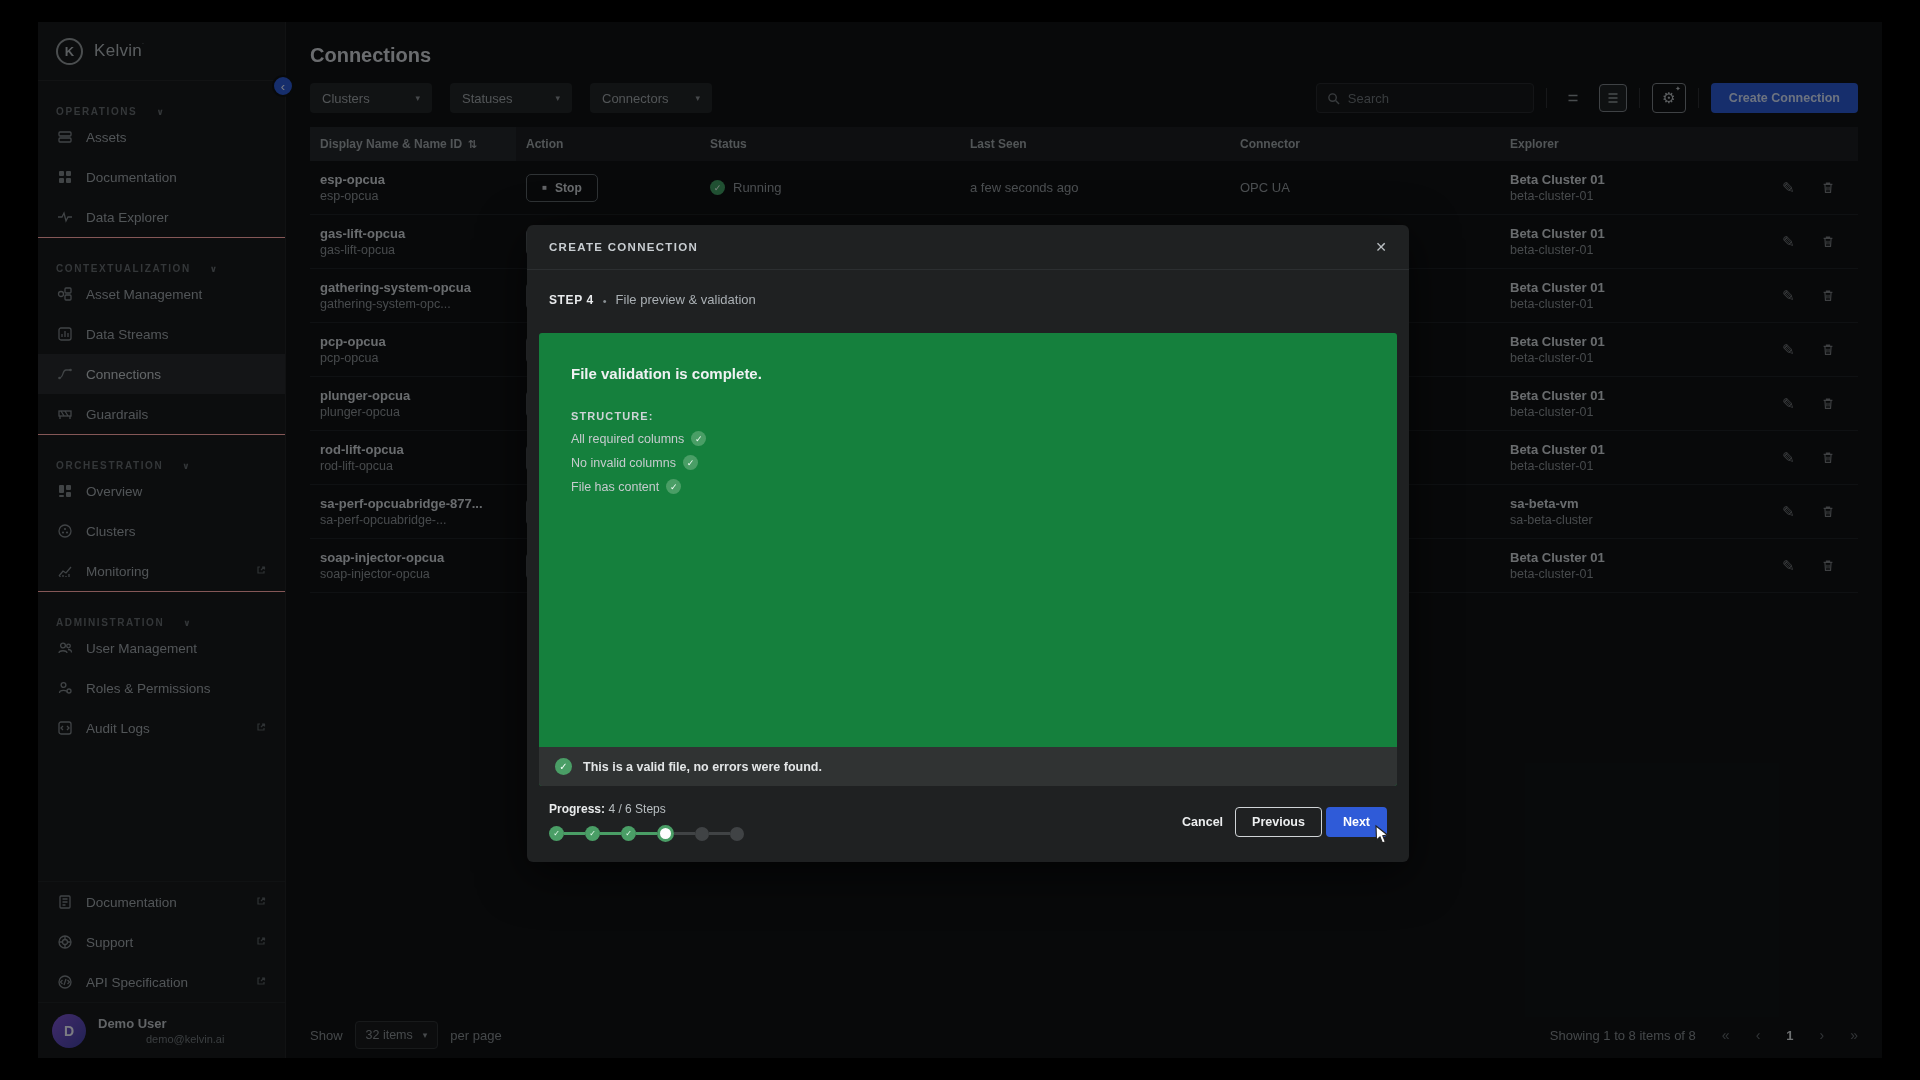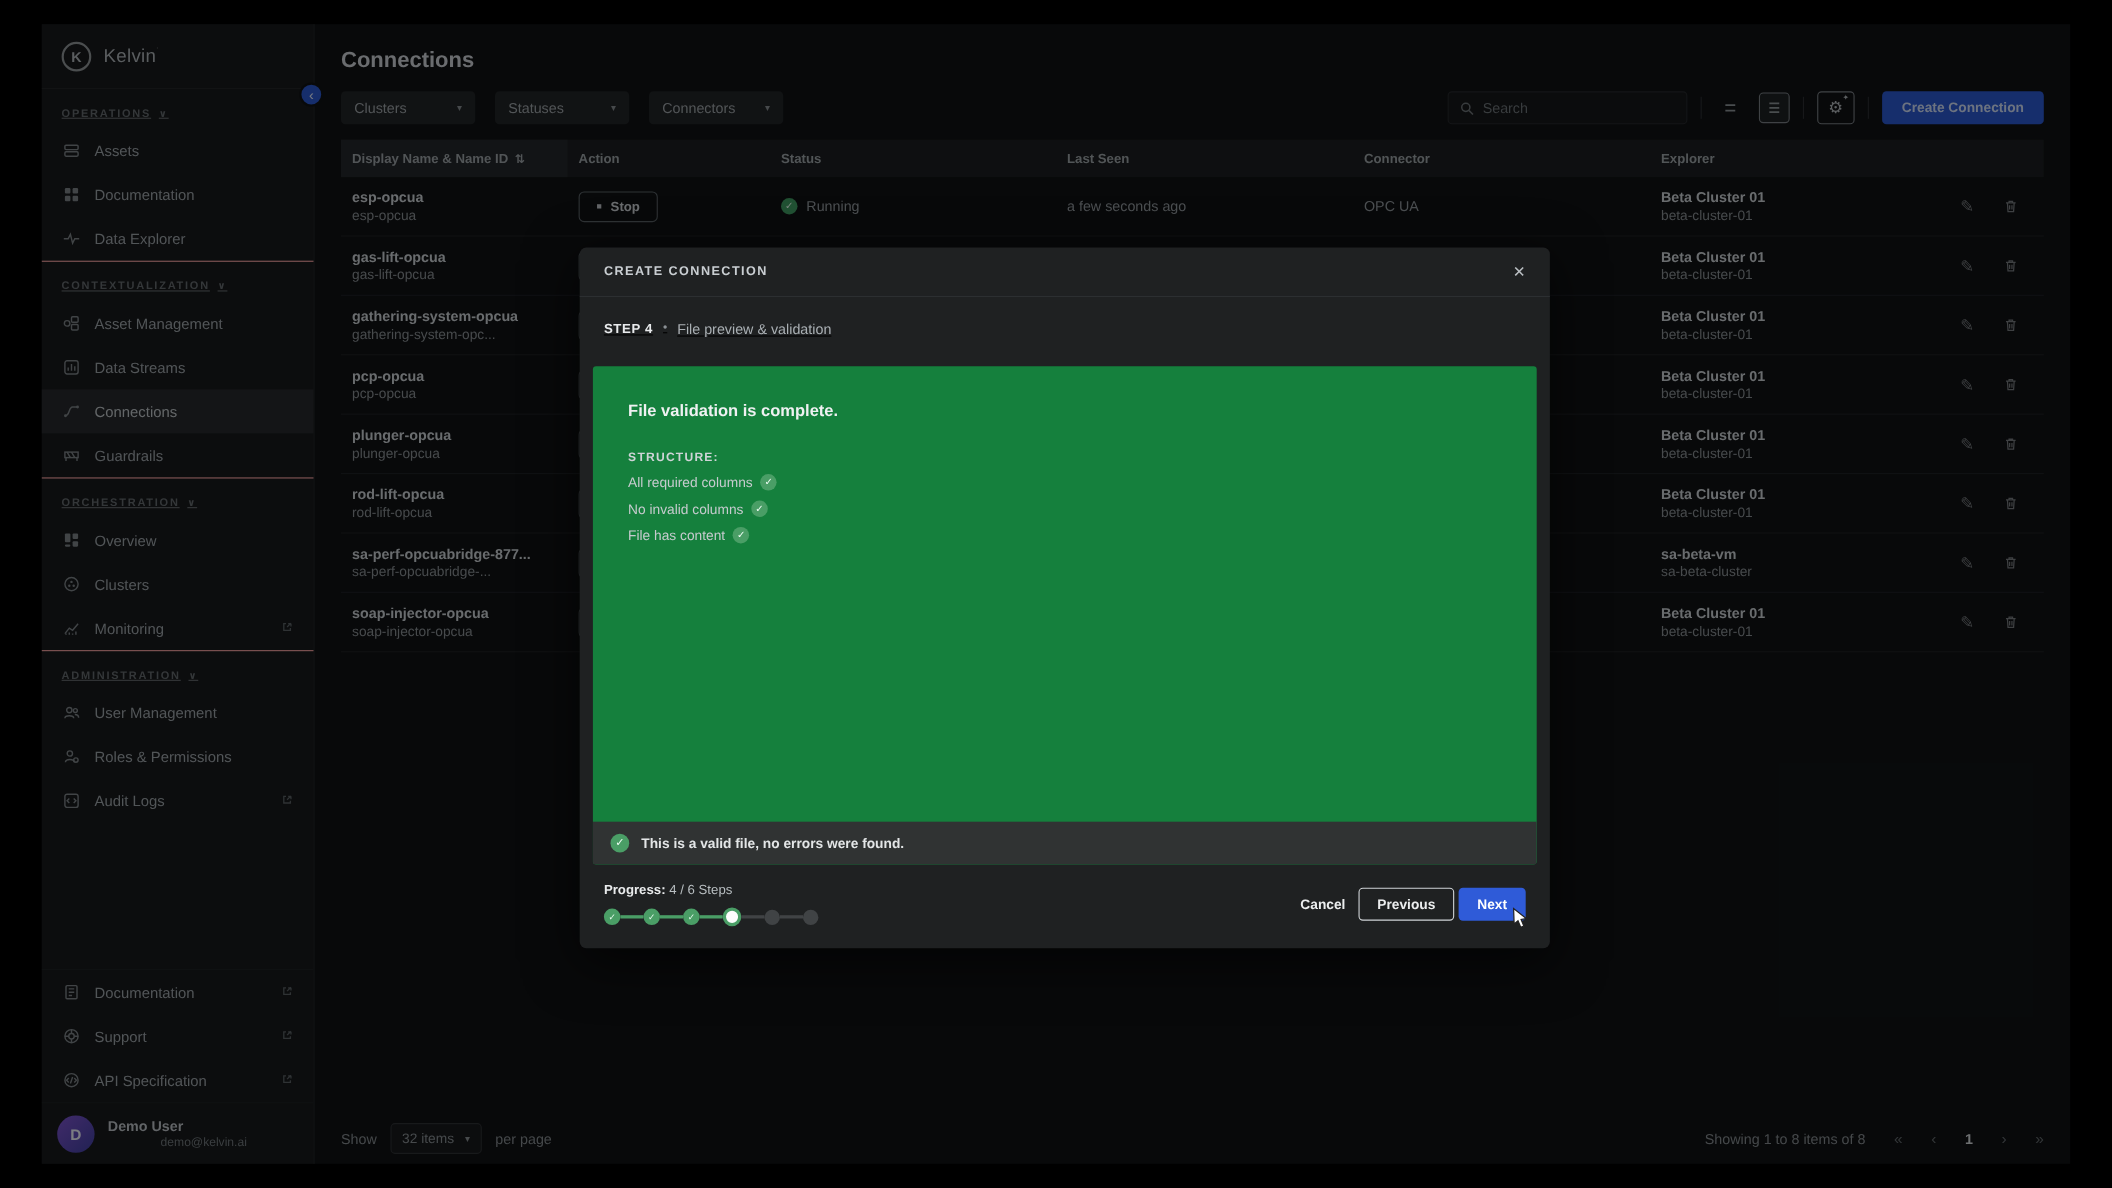--- a/index.html
+++ b/index.html
@@ -14,22 +14,22 @@
   .sidebar { width:248px; height:100%; background:#17191b; border-right:1px solid #202325;
              display:flex; flex-direction:column; flex-shrink:0; }
   .logo-row { height:59px; display:flex; align-items:center; gap:11px; padding:0 18px;
               border-bottom:1px solid #222527; }
   .logo-circle { width:27px; height:27px; border:2px solid #8e9periodic396; border:2px solid #8e9396; border-radius:50%;
                  color:#aab0b4; font-size:13px; font-weight:bold; display:flex; align-items:center; justify-content:center; }
   .logo-text { font-size:17px; color:#aab0b4; letter-spacing:.3px; }
   .logo-text sup { font-size:8px; color:#aab0b4; }
   .side-section { padding-top:8px; }
   .side-section + .side-section { border-top:1px solid #fca5a5; }
-  .sec-label { height:28px; display:flex; align-items:center; gap:7px; padding:0 18px;
-               font-size:10px; font-weight:bold; letter-spacing:1.6px; color:#63686c;text-decoration:underline; }
+  .sec-label { height:28px; display:flex; align-items:flex-end; gap:19px; padding:0 18px;
+               font-size:10px; font-weight:bold; letter-spacing:1.6px; color:#63686c; }
   .sec-label .chev { font-size:9px; color:#63686c; }
   .nav-item { height:40px; display:flex; align-items:center; gap:12px; padding:0 18px;
               font-size:13.5px; color:#9aa0a5; cursor:pointer; }
   .nav-item.active { background:#26292c; color:#bcc1c5; }
   .nav-item .ico { width:18px; display:flex; justify-content:center; }
   .ico svg { stroke:#7b8185; fill:none; stroke-width:1.3; }
   .ico svg .f { fill:#7b8185; stroke:none; }
   .nav-item .ext { margin-left:auto; }
   .ext svg { stroke:#595f63; fill:none; stroke-width:1.2; }
   .side-spacer { flex:1; }
@@ -105,21 +105,21 @@
   .pg-num { color:#cfd3d6; font-size:13px; font-weight:bold; cursor:pointer; }
 
   
   .backdrop { position:absolute; inset:0; background:rgba(0,0,0,.47); z-index:40; }
   .modal { position:absolute; left:527px; top:225px; width:882px; height:637px; background:#1f2122;
            border-radius:6px; box-shadow:0 12px 48px rgba(0,0,0,.65); z-index:50; display:flex; flex-direction:column; }
   .m-header { height:45px; border-bottom:1px solid #2c2f31; display:flex; align-items:center;
               justify-content:space-between; padding:0 22px; flex-shrink:0; }
   .m-title { font-size:11.5px; font-weight:bold; letter-spacing:1.3px; color:#c9ced2; }
   .m-close { font-size:14px; color:#b9bec2; cursor:pointer; }
-  .m-step { padding:22px 22px 26px; display:flex; align-items:flex-start; gap:9px; flex-shrink:0;text-decoration:underline; }
+  .m-step { padding:22px 22px 26px; display:flex; align-items:flex-end; gap:9px; flex-shrink:0; }
   .m-step .lab { font-size:12px; font-weight:bold; letter-spacing:.6px; color:#e8eaec; }
   .m-step .bullet { font-size:11px; color:#8a9094; }
   .m-step .desc { font-size:13px; color:#aab0b4; }
   .m-panel { flex:1; margin:0 12px; background:#15803d; border-radius:3px; position:relative; overflow:hidden; }
   .m-panel-inner { padding:32px 32px; }
   .v-heading { font-size:15px; font-weight:bold; color:#eff1f2; }
   .v-structure { margin-top:28px; font-size:11px; font-weight:bold; letter-spacing:1.1px; color:#cfd4d7; }
   .v-check { margin-top:9px; font-size:12.5px; color:#c6cbce; display:flex; align-items:center; gap:7px; }
   .v-check:first-of-type { margin-top:12px; }
   .chk { width:15px; height:15px; border-radius:50%; background:#4a9e66; color:#f2fff7; font-size:9px;

